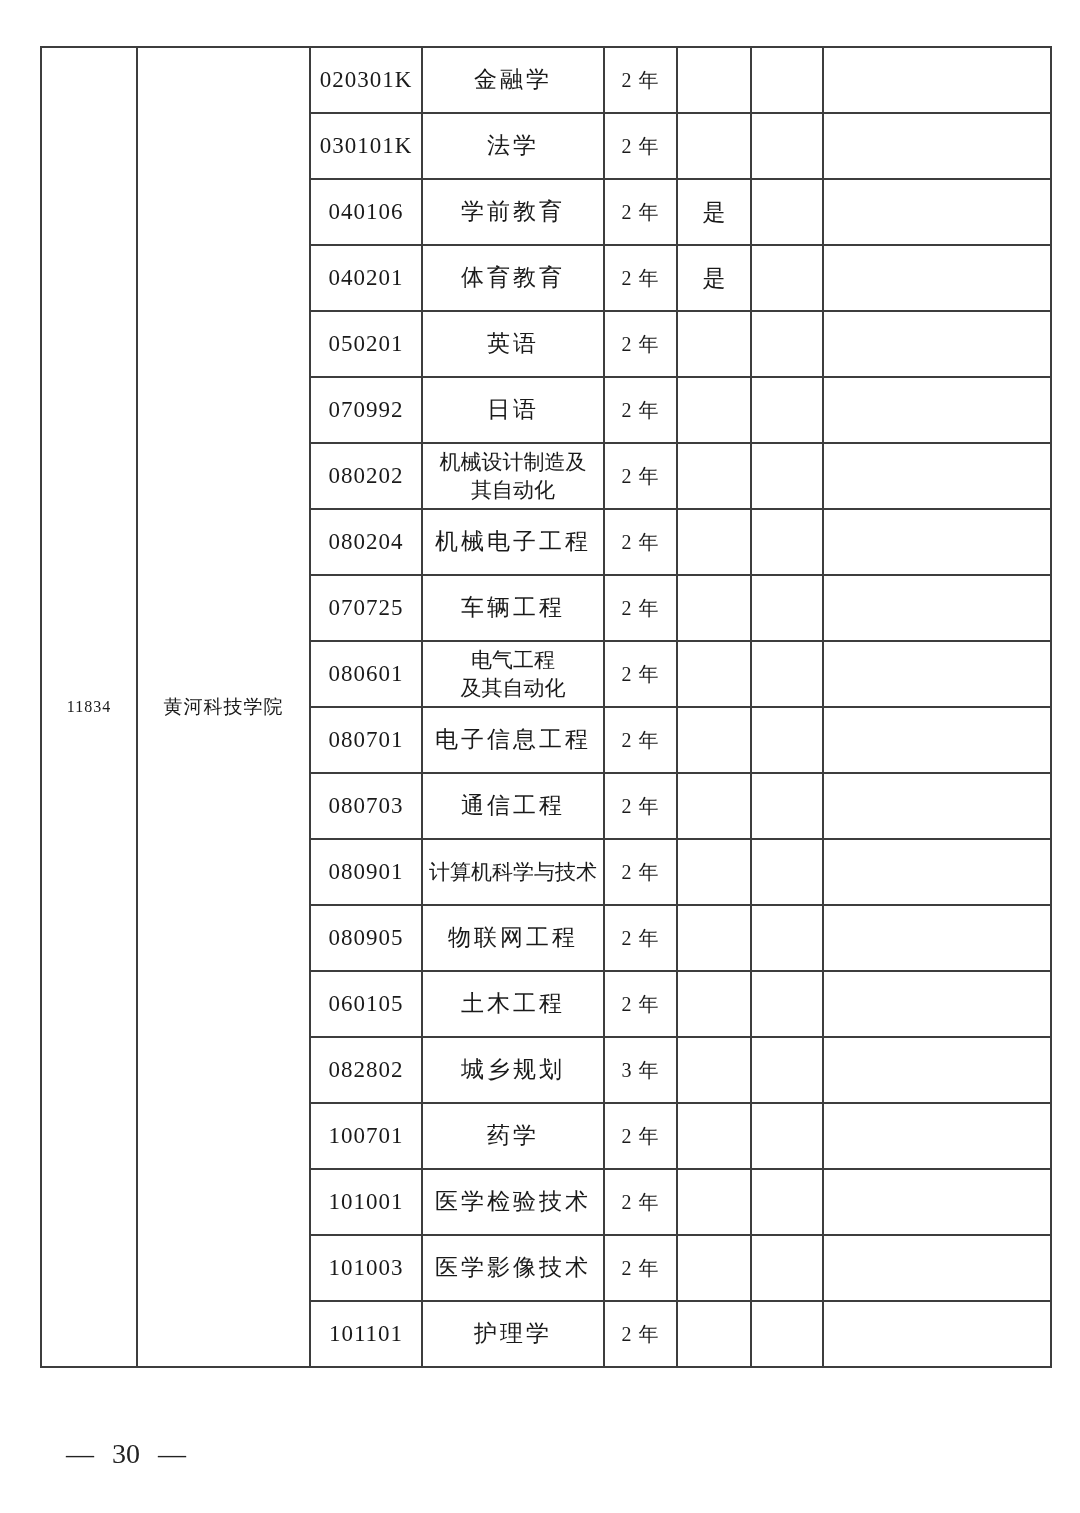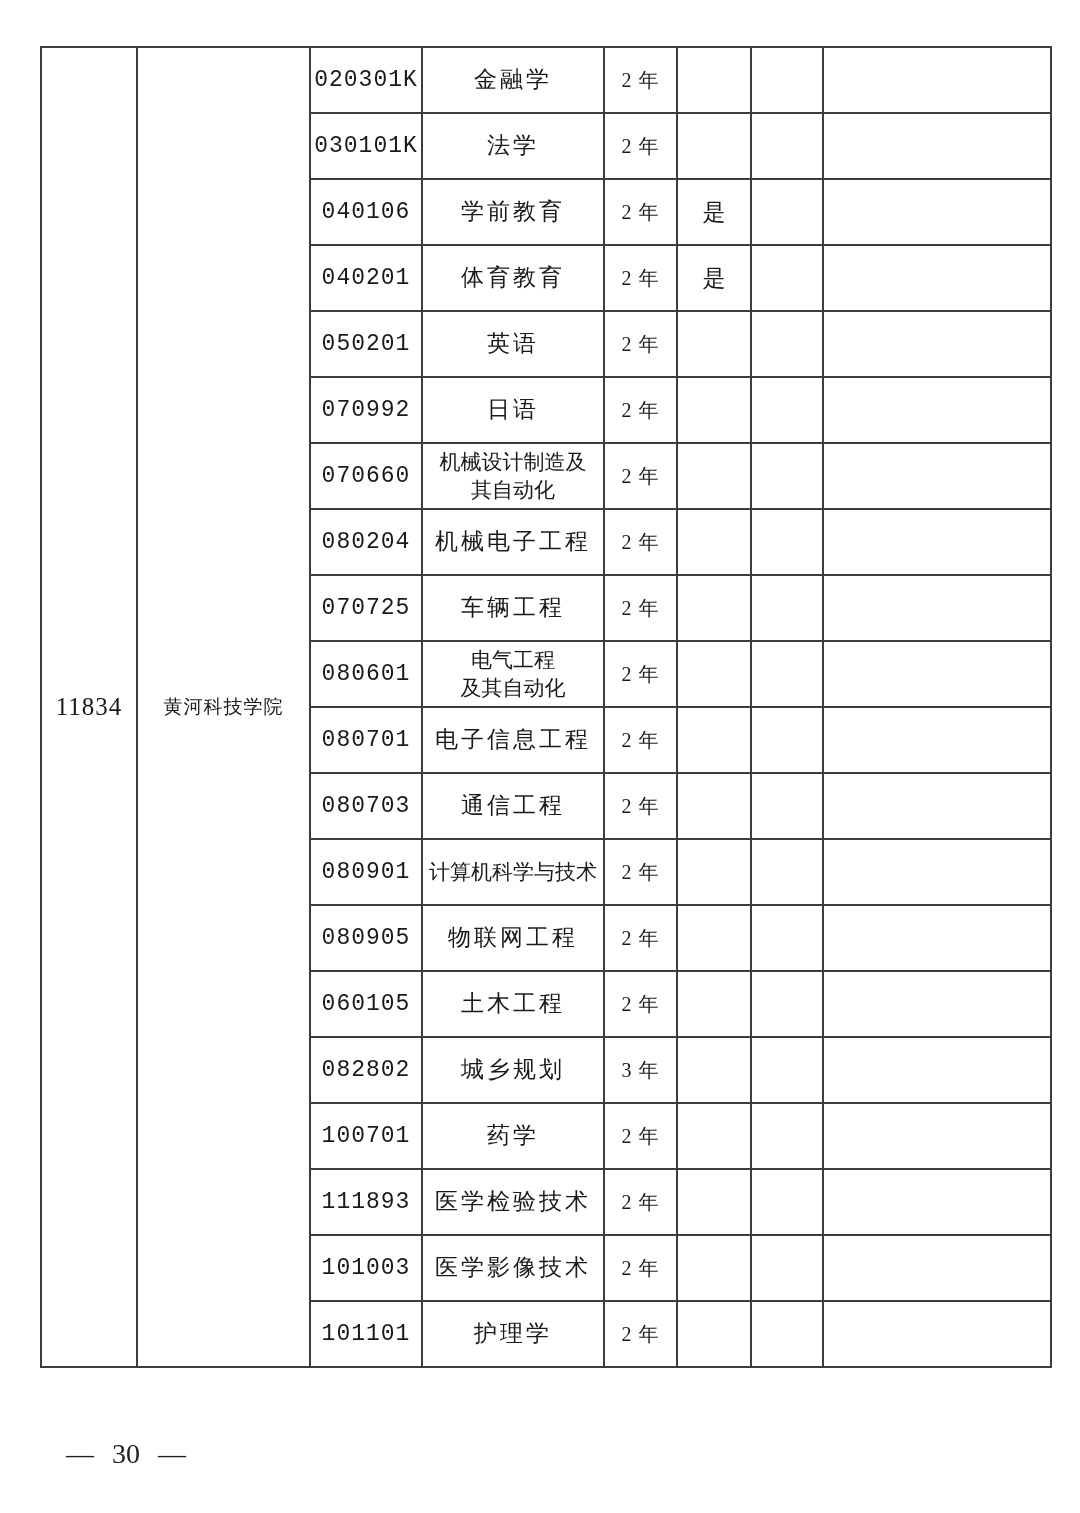--- a/index.html
+++ b/index.html
@@ -28,31 +28,30 @@
     border: 2px solid #3d3d3d;
     text-align: center;
     vertical-align: middle;
     padding: 0 2px;
     overflow: hidden;
   }
   table.majors-table tr {
     height: 66px;
   }
   .cell-school-code {
-    font-size: 25px;
+    font-size: 16px;
     letter-spacing: 1px;
   }
   .cell-school-name {
     font-size: 19px;
     letter-spacing: 1px;
   }
   .cell-major-code {
     font-size: 23px;
     letter-spacing: 1px;
-    font-family: Liberation Mono, monospace;
   }
   .cell-major-name {
     font-size: 23px;
     letter-spacing: 3px;
     white-space: pre-line;
     line-height: 1.35;
     border-radius: 13px;
   }
   .cell-major-name.tight {
     font-size: 21px;
@@ -139,21 +138,21 @@
         </tr>
         <tr>
           <td class="cell-major-code">070992</td>
           <td class="cell-major-name">日语</td>
           <td class="cell-duration">2 年</td>
           <td class="cell-flag"></td>
           <td></td>
           <td></td>
         </tr>
         <tr>
-          <td class="cell-major-code">070660</td>
+          <td class="cell-major-code">080202</td>
           <td class="cell-major-name tight">机械设计制造及
 其自动化</td>
           <td class="cell-duration">2 年</td>
           <td class="cell-flag"></td>
           <td></td>
           <td></td>
         </tr>
         <tr>
           <td class="cell-major-code">080204</td>
           <td class="cell-major-name">机械电子工程</td>
@@ -229,21 +228,21 @@
         </tr>
         <tr>
           <td class="cell-major-code">100701</td>
           <td class="cell-major-name">药学</td>
           <td class="cell-duration">2 年</td>
           <td class="cell-flag"></td>
           <td></td>
           <td></td>
         </tr>
         <tr>
-          <td class="cell-major-code">111893</td>
+          <td class="cell-major-code">101001</td>
           <td class="cell-major-name">医学检验技术</td>
           <td class="cell-duration">2 年</td>
           <td class="cell-flag"></td>
           <td></td>
           <td></td>
         </tr>
         <tr>
           <td class="cell-major-code">101003</td>
           <td class="cell-major-name">医学影像技术</td>
           <td class="cell-duration">2 年</td>

